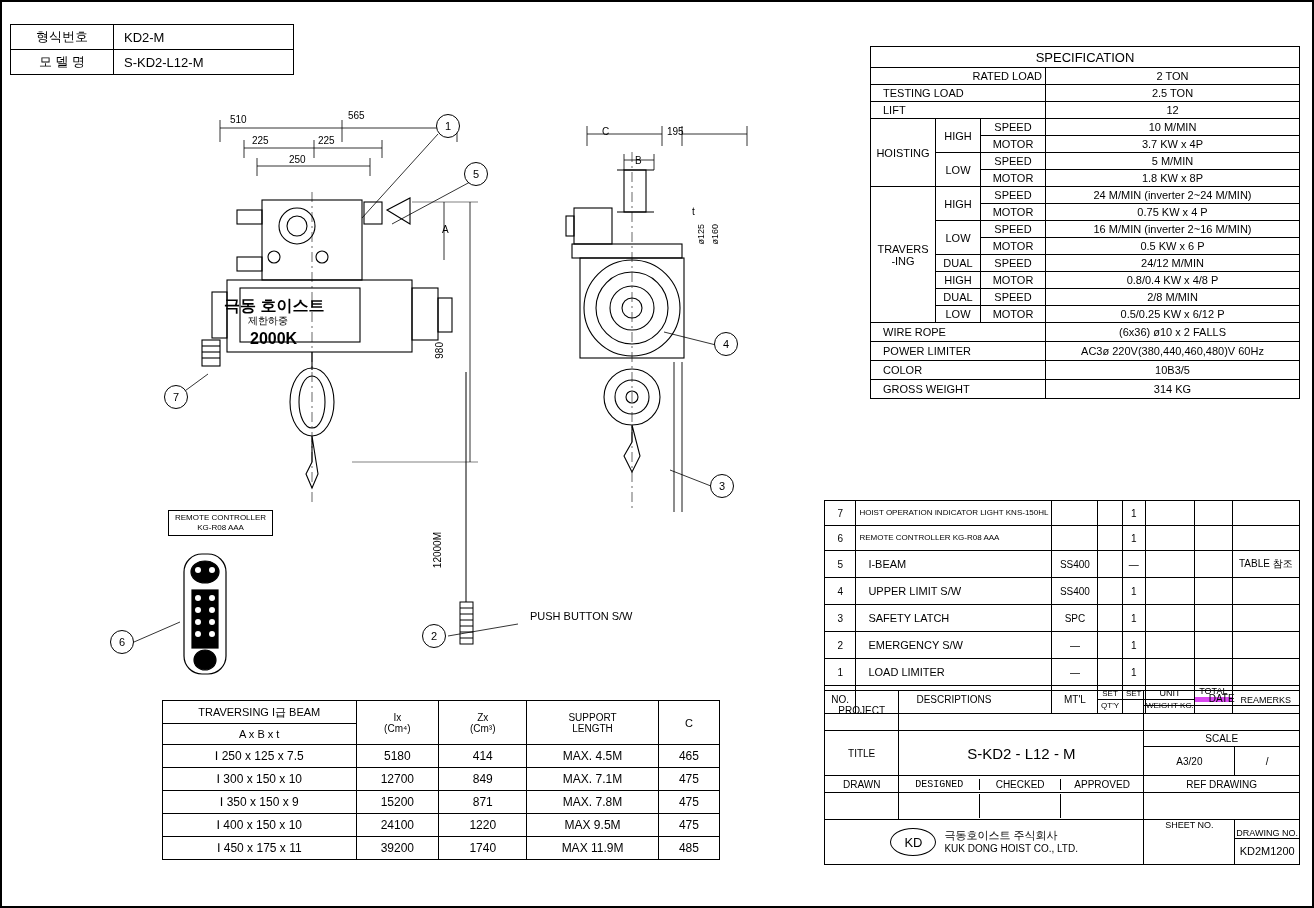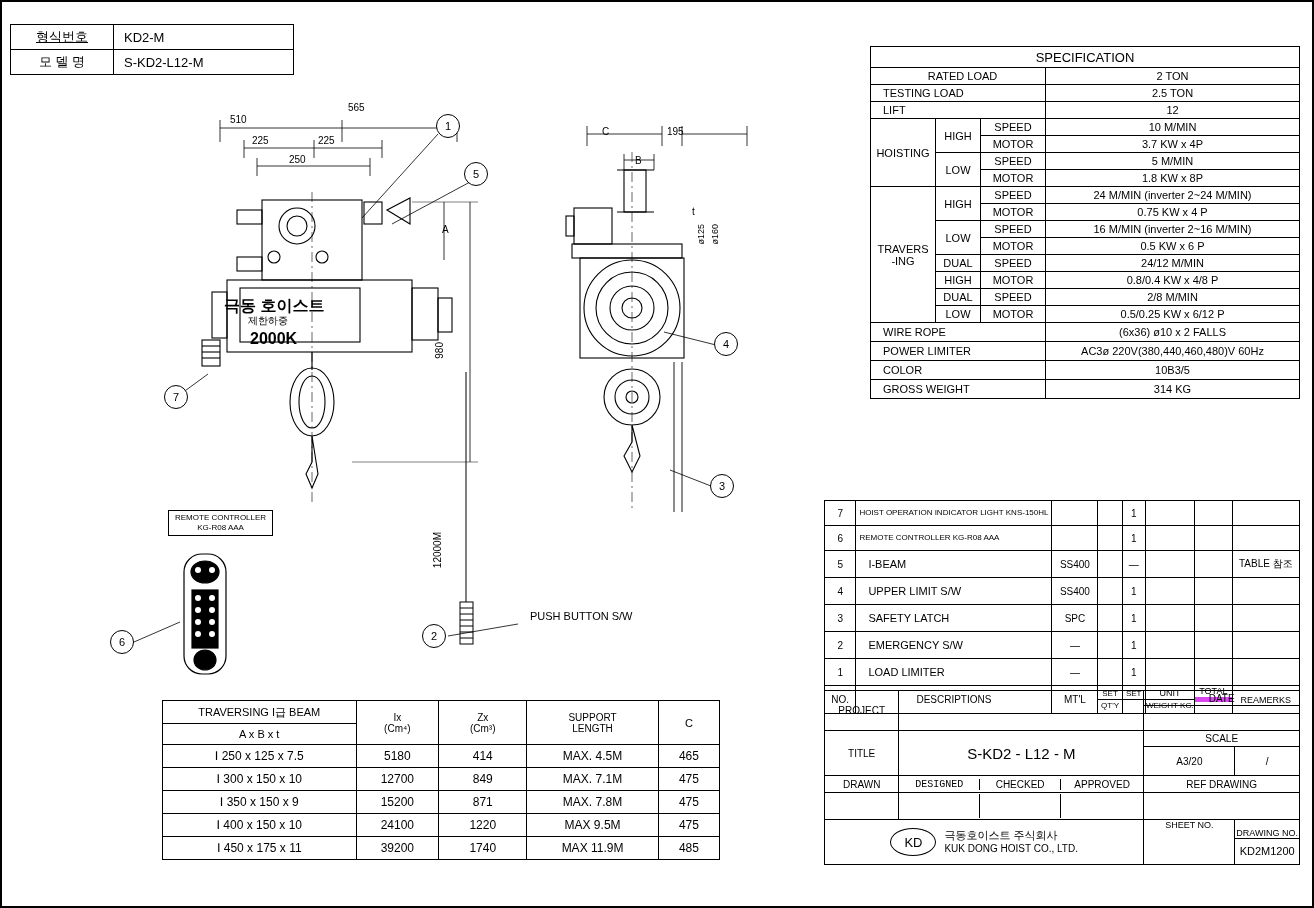--- a/index.html
+++ b/index.html
@@ -36,37 +36,37 @@
   .vtext{writing-mode:vertical-rl;transform:rotate(180deg);}
 </style>
 </head>
 <body>
 
 <div id="sheet">
 
   <table class="abs" id="modelbox">
     <tbody>
         <tr>
-      <td style="width:96px;text-decoration:underline;">형식번호</td>
+      <td style="width:96px;">형식번호</td>
       <td style="width:166px;text-align:left;padding-left:10px;">KD2-M</td>
     </tr>
     <tr>
       <td>모 델 명</td>
       <td style="text-align:left;padding-left:10px;">S-KD2-L12-M</td>
     </tr>
   </tbody>
     </table>
 
   <table class="abs" id="spec">
     <tbody>
         <tr>
           <td colspan="4" style="height:20px;font-size:13px;">SPECIFICATION</td>
         </tr>
     <tr>
-          <td colspan="3" style="width:155px;text-align:center;padding-left:12px;">RATED LOAD</td>
+          <td colspan="3" style="width:155px;text-align:right;padding-left:12px;">RATED LOAD</td>
         <td>2    TON</td>
         </tr>
     <tr>
           <td colspan="3" style="text-align:left;padding-left:12px;">TESTING  LOAD</td>
         <td>2.5    TON</td>
         </tr>
     <tr>
           <td colspan="3" style="text-align:left;padding-left:12px;">LIFT</td>
         <td>12</td>
         </tr>
@@ -419,21 +419,21 @@
       <line x1="130" y1="90" x2="130" y2="400" stroke-dasharray="10,4,2,4" stroke-width="0.6"></line>
 
       <line x1="262" y1="100" x2="262" y2="158" stroke-width="0.8"></line>
       <line x1="288" y1="100" x2="288" y2="360" stroke-width="0.8"></line>
       <line x1="230" y1="100" x2="296" y2="100" stroke-width="0.5"></line>
       <line x1="170" y1="360" x2="296" y2="360" stroke-width="0.5"></line>
     </g>
   </svg>
 
   <div class="lbl" style="left:228px;top:112px;">510</div>
-  <div class="lbl" style="left:346px;top:100px;">565</div>
+  <div class="lbl" style="left:346px;top:108px;">565</div>
   <div class="lbl" style="left:250px;top:133px;">225</div>
   <div class="lbl" style="left:316px;top:133px;">225</div>
   <div class="lbl" style="left:287px;top:152px;">250</div>
   <div class="lbl" style="left:440px;top:222px;">A</div>
   <div class="lbl vtext" style="left:432px;top:340px;">980</div>
   <div class="lbl vtext" style="left:430px;top:530px;">12000M</div>
 
   <div class="abs" style="left:222px;top:294px;font-size:16px;font-weight:bold;">극동 호이스트</div>
   <div class="abs" style="left:246px;top:312px;font-size:10px;">제한하중</div>
   <div class="abs" style="left:248px;top:328px;font-size:16px;font-weight:bold;">2000K</div>

